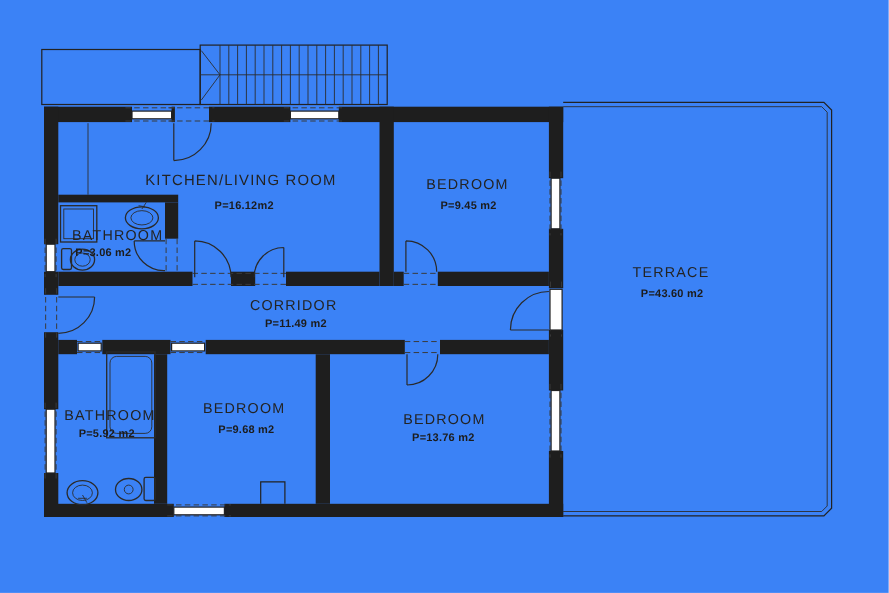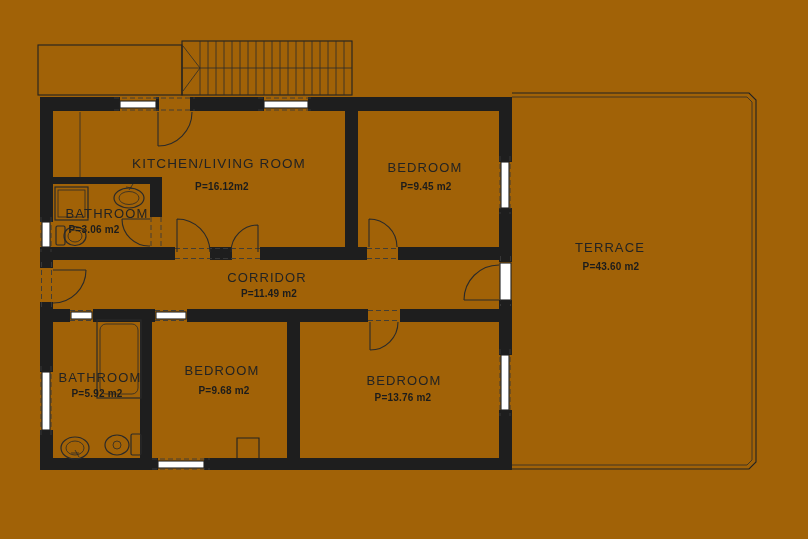--- a/index.html
+++ b/index.html
@@ -1,19 +1,19 @@
 <!DOCTYPE html>
 <html><head>
 <meta charset="utf-8">
 <style>
   html,body{margin:0;padding:0;background:#ffffff;}
   .sheet{
     position:relative;
     width:808px;height:539px;
-    background:#a16207;
+    background:#3b82f6;
     overflow:hidden;
     font-family:"Liberation Sans", sans-serif;
   }
   svg{position:absolute;left:0;top:0;}
   .wall{fill:#1e1e1e;stroke:none;}
   .thin{fill:none;stroke:#222;stroke-width:1.1;}
   .thin2{fill:none;stroke:#2b2b2b;stroke-width:0.8;}
   .frame{fill:#ffffff;stroke:#222;stroke-width:1.1;}
   .dash{fill:none;stroke:#3a3a3a;stroke-width:0.9;stroke-dasharray:5 3;}
   .arc{fill:none;stroke:#2a2a2a;stroke-width:1.1;}

